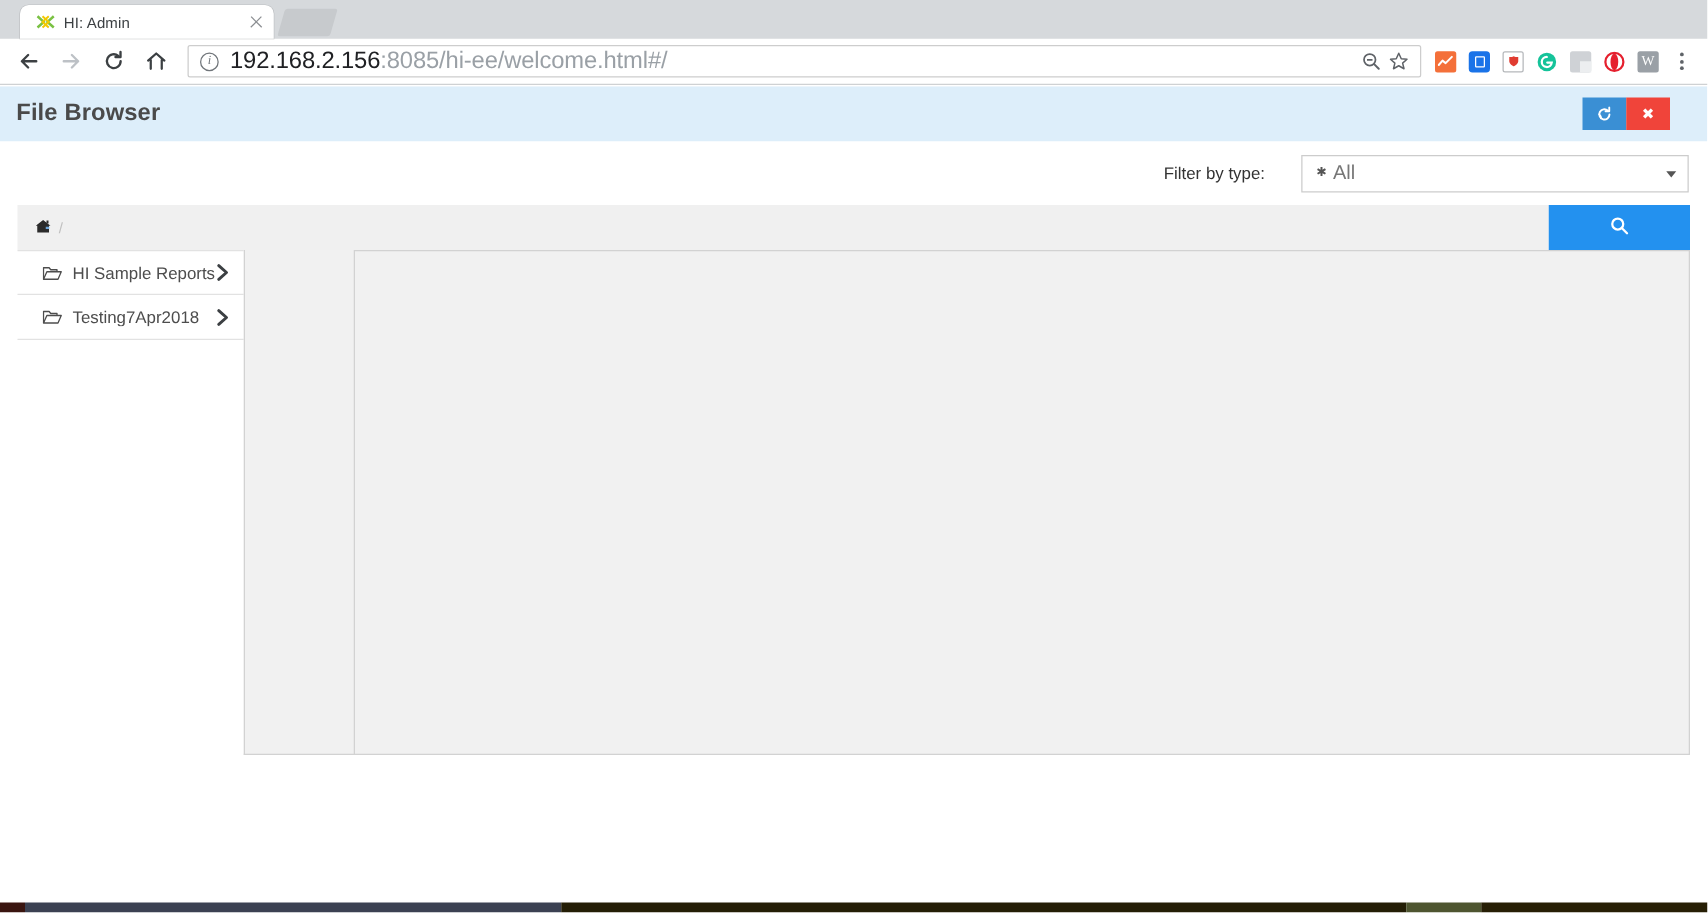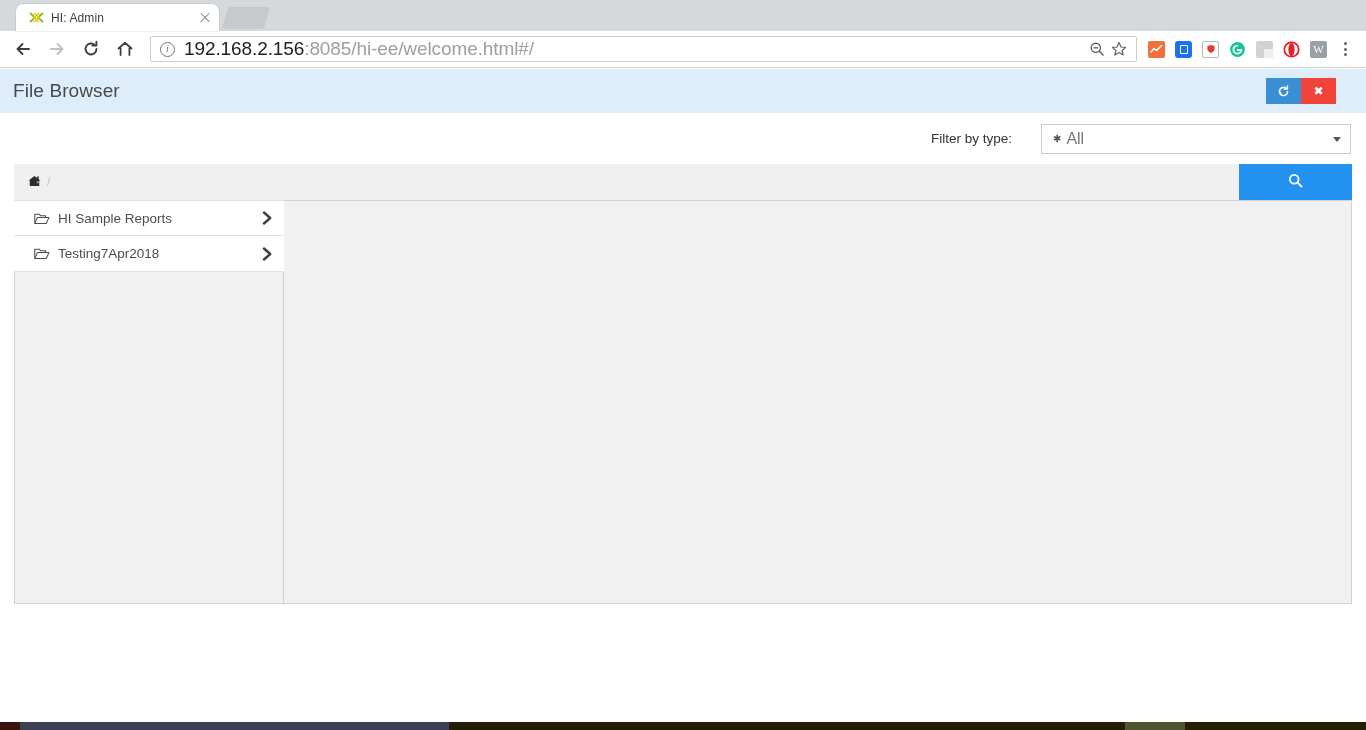--- a/index.html
+++ b/index.html
@@ -216,21 +216,21 @@
   .app-header {
     height: 44px;
     background: #ddeefa;
     display: flex;
     align-items: center;
     padding: 0 30px 0 13px;
     position: relative;
   }
   .app-title {
     font-size: 19px;
-    font-weight: 400;
+    font-weight: 700;
     color: #4a4a4a;
     letter-spacing: 0.1px;
   }
   .app-header-actions {
     position: absolute;
     right: 30px;
     top: 9px;
     display: flex;
   }
   .hbtn {
@@ -326,21 +326,20 @@
   .browser-body {
     margin: 0 14px;
     height: 404px;
     display: flex;
   }
 
   .sidebar {
     width: 270px;
     flex: 0 0 270px;
     display: flex;
-    flex-direction: column;
   }
 
   .folder-list { }
 
   .folder-item {
     height: 36px;
     background: #ffffff;
     border-bottom: 1px solid #e2e2e2;
     display: flex;
     align-items: center;

